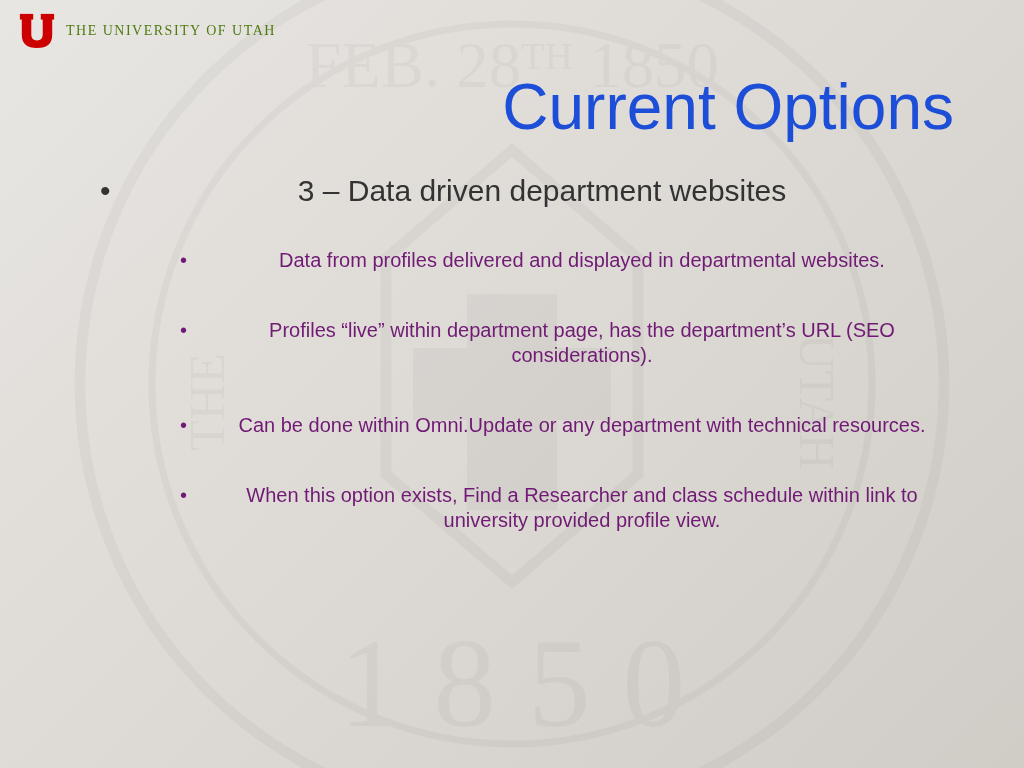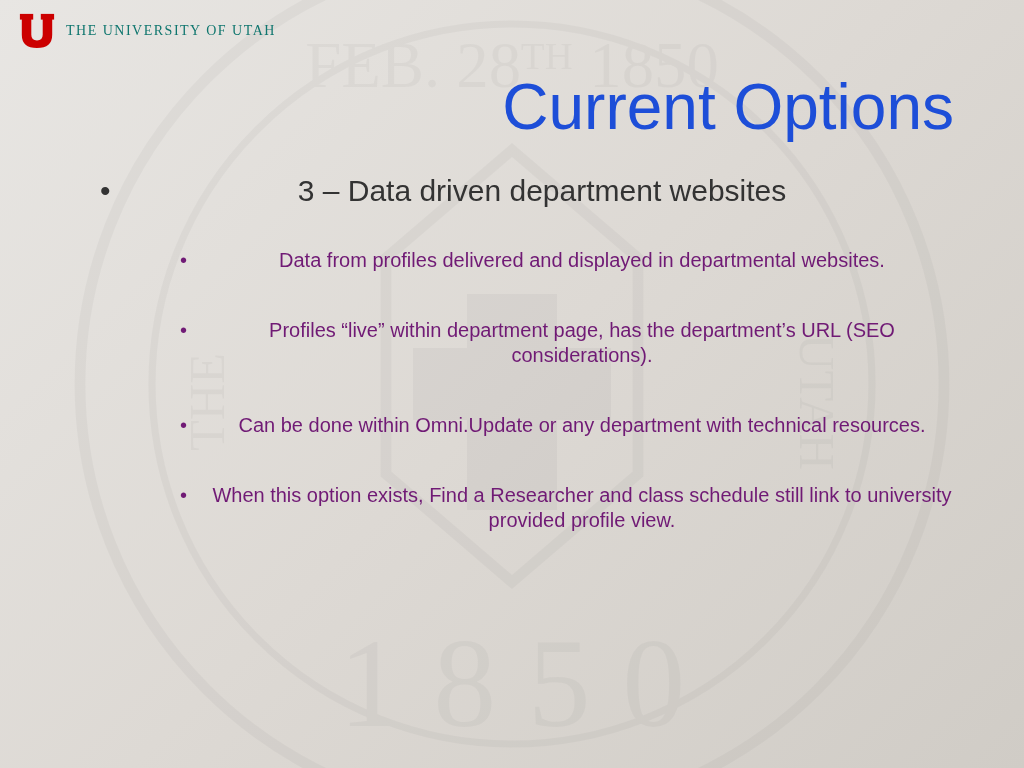--- a/index.html
+++ b/index.html
@@ -34,21 +34,21 @@
       gap: 10px;
     }
     .logo-u {
       width: 38px;
       height: 38px;
     }
     .univ-name {
       font-family: Georgia, 'Times New Roman', serif;
       font-size: 14px;
       letter-spacing: 1.5px;
-      color: #0f766e;
+      color: #4d7c0f;
       font-weight: normal;
     }
     .content {
       padding: 70px 70px 0 70px;
       position: relative;
       z-index: 2;
     }
     .title {
       text-align: right;
       font-size: 64px;
@@ -124,17 +124,17 @@
 
 <div class="content">
   <h1 class="title">Current Options</h1>
   <ul class="main-bullet">
     <li>
       <span>3 – Data driven department websites</span>
       <ul class="sub-bullets">
         <li>Data from profiles delivered and displayed in departmental websites.</li>
         <li>Profiles “live” within department page, has the department’s URL (SEO considerations).</li>
         <li>Can be done within Omni.Update or any department with technical resources.</li>
-        <li>When this option exists, Find a Researcher and class schedule still link to university provided profile view.</li>
+        <li>When this option exists, Find a Researcher and class schedule within link to university provided profile view.</li>
       </ul>
     </li>
   </ul>
 </div>
 
 </body></html>

